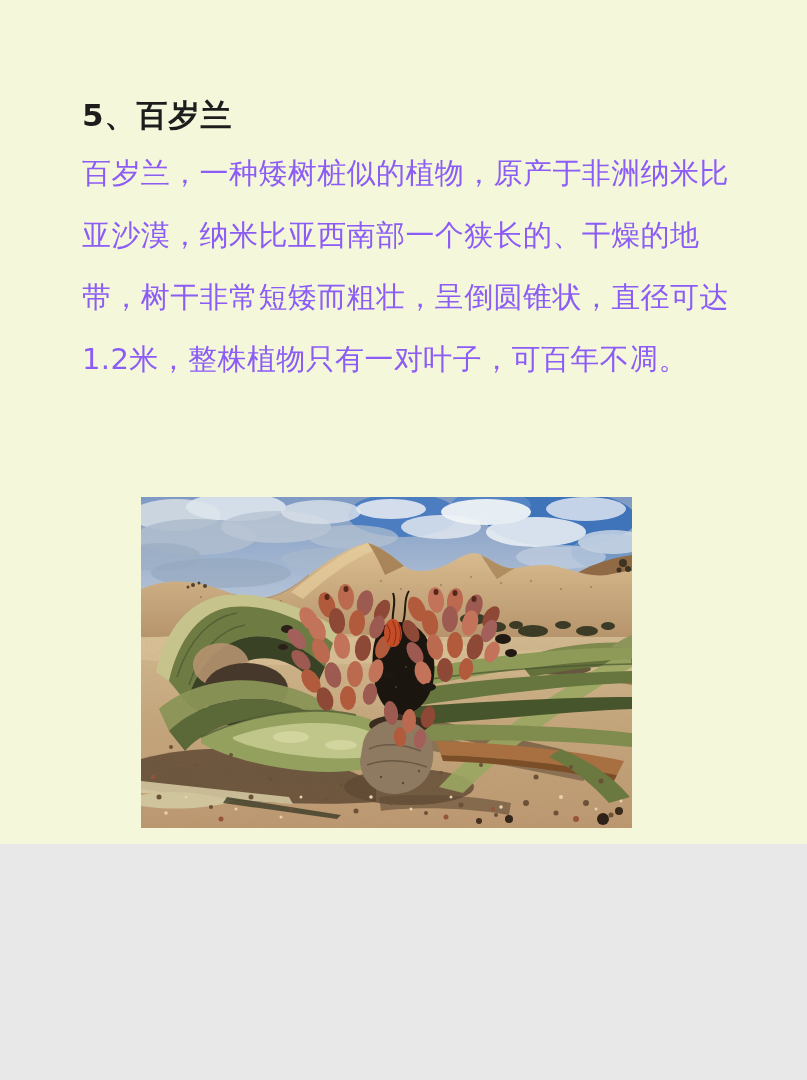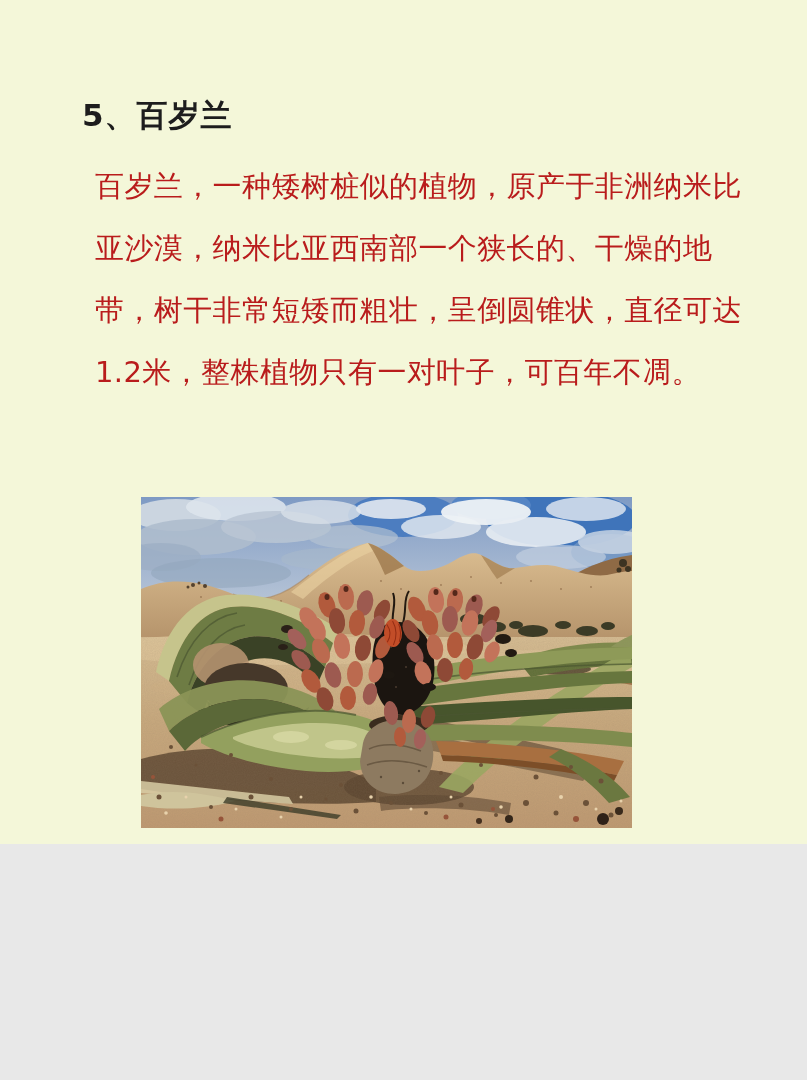--- a/index.html
+++ b/index.html
@@ -8,23 +8,23 @@
     background:#f4f7d9;overflow:hidden;
     font-family:"DejaVu Sans","Liberation Sans",sans-serif;
   }
   .heading{
     position:absolute;left:82px;top:94px;
     font-size:31px;font-weight:700;color:#1d1d1d;letter-spacing:1px;
     line-height:42px;margin:0;
   }
   .para{
     position:absolute;left:82px;top:142px;width:652px;
-    font-size:29px;font-weight:500;color:#b91c1c;
+    font-size:29px;font-weight:500;color:#8b5cf6;
     line-height:62px;letter-spacing:0.4px;
-    line-break:strict;overflow-wrap:break-word;margin:13px;
+    line-break:strict;overflow-wrap:break-word;margin:0;
   }
   .photo{
     position:absolute;left:141px;top:497px;width:491px;height:331px;
     margin:0;padding:0;
   }
   .photo svg{display:block;width:100%;height:100%;}
   
   .k1{fill:#b25a3c}.k2{fill:#c3735a}.k3{fill:#9d5a50}
   .k4{fill:#8e4936}.k5{fill:#bb6a4f}.k6{fill:#a3605a}
   .leafstripe{stroke:#4a5630;stroke-width:1.6;fill:none;opacity:.7}

